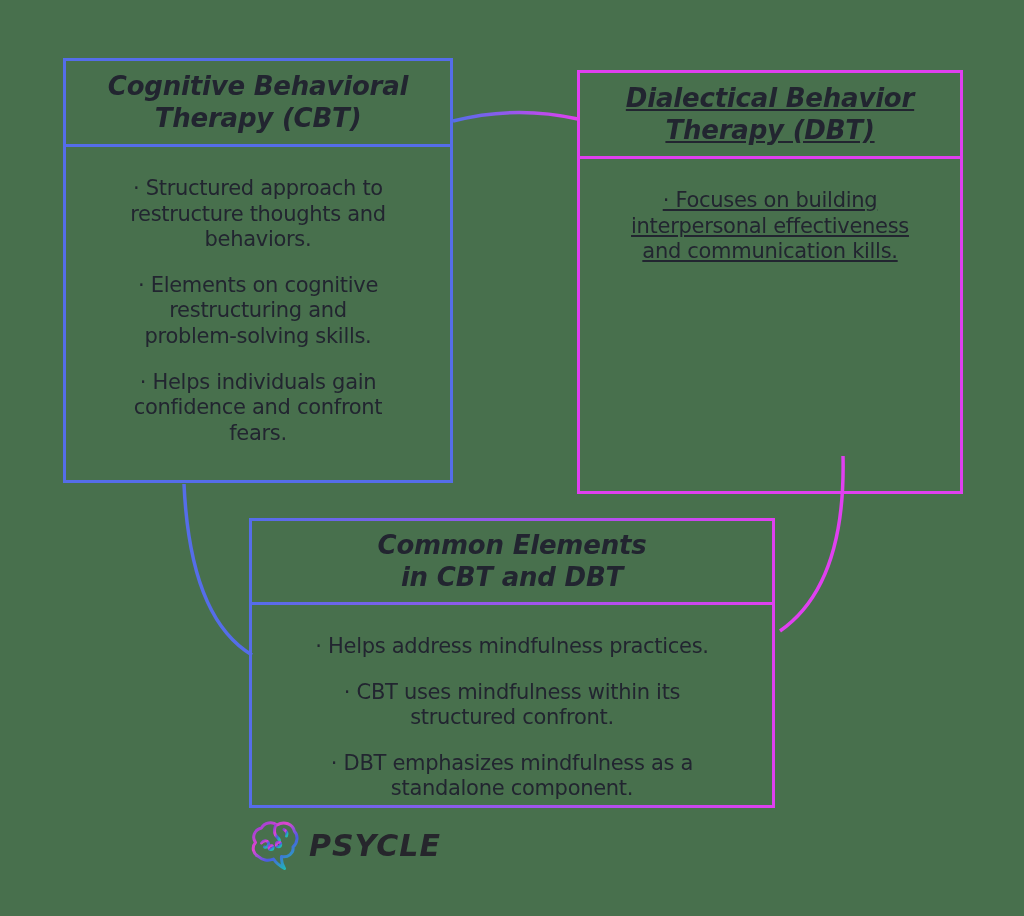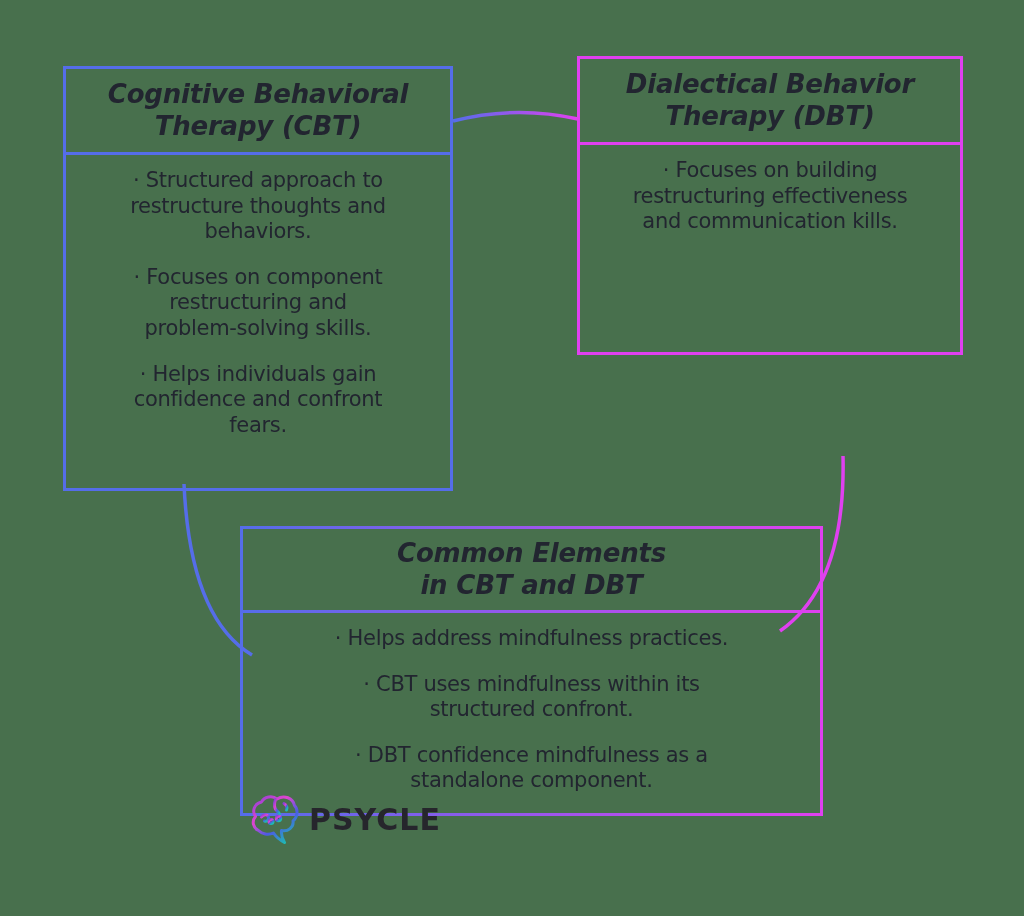--- a/index.html
+++ b/index.html
@@ -21,21 +21,20 @@
     color: var(--text);
   }
   .connectors {
     position: absolute;
     left: 0; top: 0;
     pointer-events: none;
   }
   .box {
     position: absolute;
     border: 3px solid var(--blue);
-    margin-top: 8px;
   }
   .box-dbt { border-color: var(--magenta); }
   .box-common {
     border: 3px solid;
     border-image: linear-gradient(90deg, var(--blue), var(--magenta)) 1;
   }
   .box-title {
     display: flex;
     align-items: center;
     justify-content: center;
@@ -49,36 +48,37 @@
     border-bottom: 3px solid var(--blue);
   }
   .box-cbt .box-title { height: 86px; }
   .box-dbt .box-title { height: 86px; border-bottom-color: var(--magenta); }
   .box-common .box-title {
     height: 84px;
     border-bottom: 3px solid;
     border-image: linear-gradient(90deg, var(--blue), var(--magenta)) 1;
   }
   .box-body {
-    padding: 13px 8px;
+    padding: 29px 8px;
     text-align: center;
     font-size: 21px;
     line-height: 1.22;
     letter-spacing: -0.3px;
     font-weight: 500;
   }
   .bullet { margin: 0 0 20px; white-space: pre-line; }
   .bullet:last-child { margin-bottom: 0; }
   .logo {
     position: absolute;
     left: 248px;
-    top: 792px;
+    top: 818px;
     display: flex;
     align-items: center;
     gap: 9px;
+    font-style: italic;
   }
   .brand-name {
     font-size: 30px;
     font-weight: 700;
     letter-spacing: 1px;
     color: var(--brand_text);
   }
 </style>
 </head>
 <body>
@@ -103,47 +103,47 @@
     <path d="M843,456 Q846,585 780,631" stroke-width="3.5" fill="none" stroke="#e040f0"></path>
   </svg>
 
   <div class="box box-cbt" style="left:63px; top:58px; width:390px; height:425px;">
     <div class="box-title">Cognitive Behavioral
 Therapy (CBT)</div>
     <div class="box-body">
       <p class="bullet">· Structured approach to
 restructure thoughts and
 behaviors.</p>
-      <p class="bullet">· Focuses on component
+      <p class="bullet">· Elements on cognitive
 restructuring and
 problem-solving skills.</p>
       <p class="bullet">· Helps individuals gain
 confidence and confront
 fears.</p>
     </div>
   </div>
 
-  <div class="box box-dbt" style="left:577px; top:48px; width:386px; height:299px;">
+  <div class="box box-dbt" style="left:577px; top:70px; width:386px; height:424px;text-decoration:underline;">
     <div class="box-title">Dialectical Behavior
 Therapy (DBT)</div>
     <div class="box-body">
       <p class="bullet">· Focuses on building
-restructuring effectiveness
+interpersonal effectiveness
 and communication kills.</p>
     </div>
   </div>
 
-  <div class="box box-common" style="left:240px; top:518px; width:583px; height:290px;">
+  <div class="box box-common" style="left:249px; top:518px; width:526px; height:290px;">
     <div class="box-title">Common Elements
 in CBT and DBT</div>
     <div class="box-body">
       <p class="bullet">· Helps address mindfulness practices.</p>
       <p class="bullet">· CBT uses mindfulness within its
 structured confront.</p>
-      <p class="bullet">· DBT confidence mindfulness as a
+      <p class="bullet">· DBT emphasizes mindfulness as a
 standalone component.</p>
     </div>
   </div>
 
   <div class="logo">
     <svg width="52" height="54" viewBox="0 0 52 54">
       <g fill="none" stroke="url(#brainGrad)" stroke-width="3" stroke-linecap="round" stroke-linejoin="round">
         <path d="M10.5,38.5 C5,36 3.5,29 7.5,24.5 C3.5,19 6.5,11.5 13.5,10 C16,4.5 24.5,3 29,7 C36,2.5 45,6 46.5,13.5 C50.5,17.5 49.5,25.5 45,29 C46,35 40,40 33.5,38.5 C33,42.5 34.5,47 36.5,50.5 C31,47.5 27.5,44 25.5,41 C20,43.5 14,42 10.5,38.5 Z"></path>
         <path d="M27.5,7.5 C25.5,13 26.5,17 29.5,19.5 C31.3,21 31.8,22.5 31.3,23.8"></path>
         <circle cx="30.5" cy="26.5" r="2.2"></circle>

